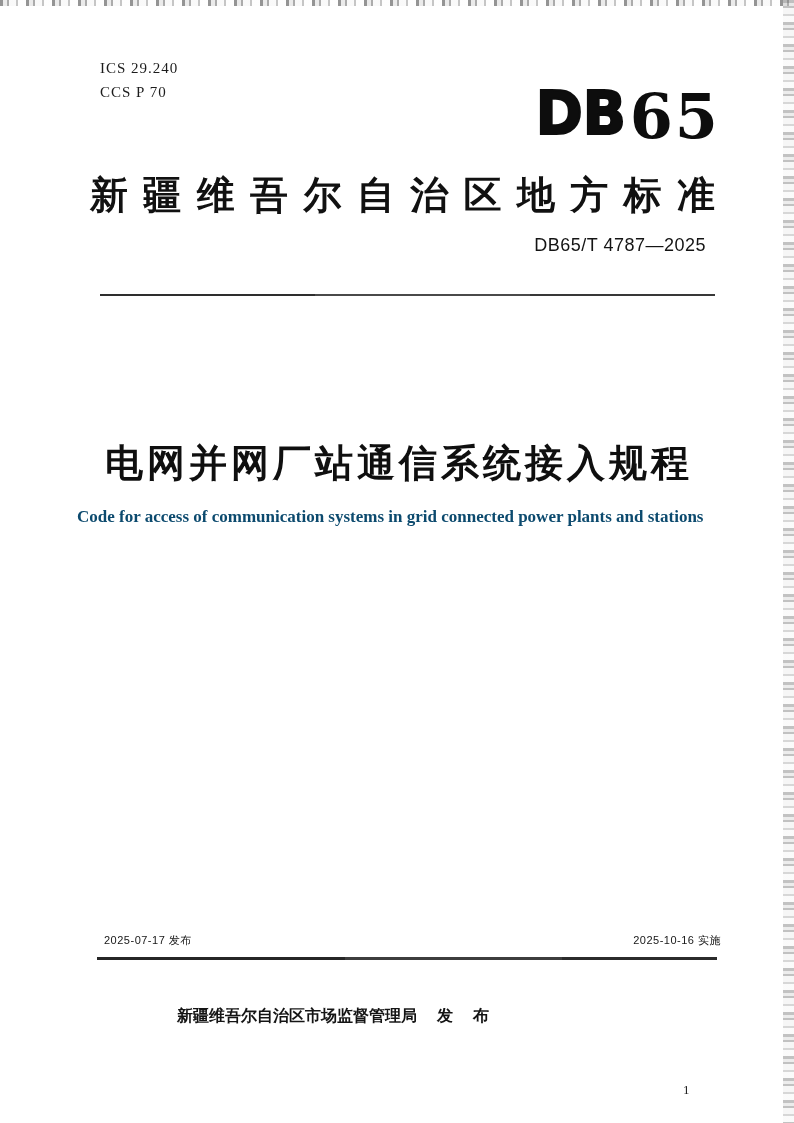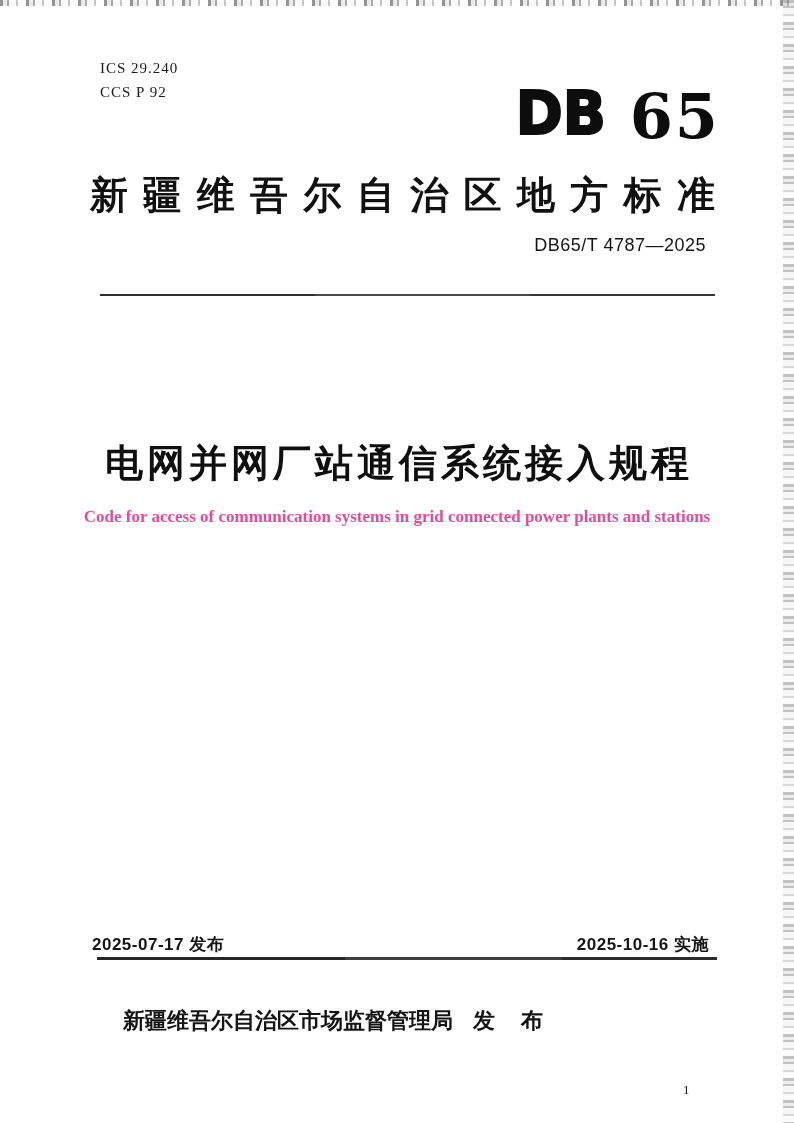--- a/index.html
+++ b/index.html
@@ -42,21 +42,21 @@
     color: #0d0d0d;
   }
   .logo-db {
     font-family: "DejaVu Sans", sans-serif;
     font-weight: 900; font-size: 54px; letter-spacing: 0px;
     transform: scale(1.05, 1.12); transform-origin: bottom right;
     -webkit-text-stroke: 2px #0d0d0d;
   }
   .logo-65 {
     font-family: "DejaVu Serif", serif;
-    font-weight: 700; font-size: 62px; margin-left: 24px;
+    font-weight: 700; font-size: 62px; margin-left: 4px;
     letter-spacing: 2px;
   }
 
   .standard-type {
     position: absolute; left: 90px; top: 170px; width: 625px;
     display: flex; justify-content: space-between;
     font-size: 38px; font-weight: 700; color: #111;
   }
 
   .standard-number {
@@ -72,62 +72,61 @@
 
   .title-zh {
     position: absolute; left: 0; top: 438px; width: 794px;
     text-align: center; font-size: 38px; font-weight: 700;
     letter-spacing: 4px; padding-left: 4px; box-sizing: border-box;
     color: #0f0f0f;
   }
 
   .title-en {
     position: absolute; left: 77px; top: 504px; width: 640px;
-    text-align: center;
     font-family: "Liberation Serif", serif;
     font-weight: 700; font-size: 17px; line-height: 26px;
-    color: #ec4899;
+    color: #0c4a6e;
   }
 
   .dates-row {
-    position: absolute; left: 92px; top: 933px; width: 617px;
+    position: absolute; left: 104px; top: 933px; width: 617px;
     display: flex; justify-content: space-between;
-    font-size: 17px; font-weight: 700; letter-spacing: 0.5px;
+    font-size: 11px; font-weight: 400; letter-spacing: 0.5px;
     color: #161616;
   }
 
   .rule-bottom {
     position: absolute; left: 97px; top: 957px; width: 620px; height: 3px;
     background: linear-gradient(90deg, #262626 0 40%, #3d3d3d 40% 75%, #2b2b2b 75% 100%);
   }
 
   .publisher-row {
     position: absolute; left: 0; top: 1006px; width: 668px;
     display: flex; justify-content: center; align-items: baseline;
-    font-size: 22px; font-weight: 600; color: #141414;
+    font-size: 16px; font-weight: 600; color: #141414;
   }
   .publisher-label { margin-left: 20px; letter-spacing: 2px; }
 
   .page-number {
     position: absolute; left: 683px; top: 1082px;
     font-family: "Liberation Serif", serif;
     font-size: 13px; color: #222;
   }
 </style>
 </head>
 <body>
 
 <div class="page">
 
   <div class="noise-top"></div>
   <div class="noise-right"></div>
 
   <div class="ics-block">
     <div>ICS 29.240</div>
-    <div>CCS P 92</div>
+    <div>CCS P 70</div>
   </div>
 
   <div class="logo">
     <span class="logo-db">DB</span>
     <span class="logo-65">65</span>
   </div>
 
   <div class="standard-type">
       <span>新</span>
       <span>疆</span>

